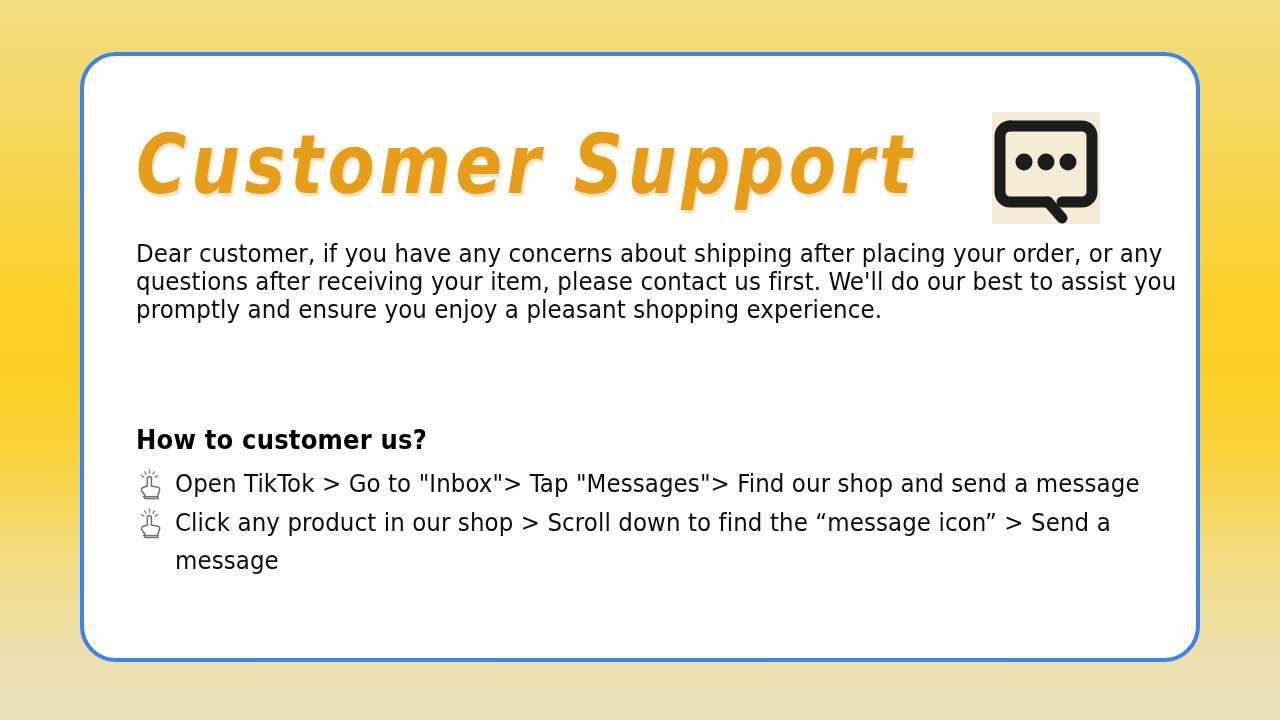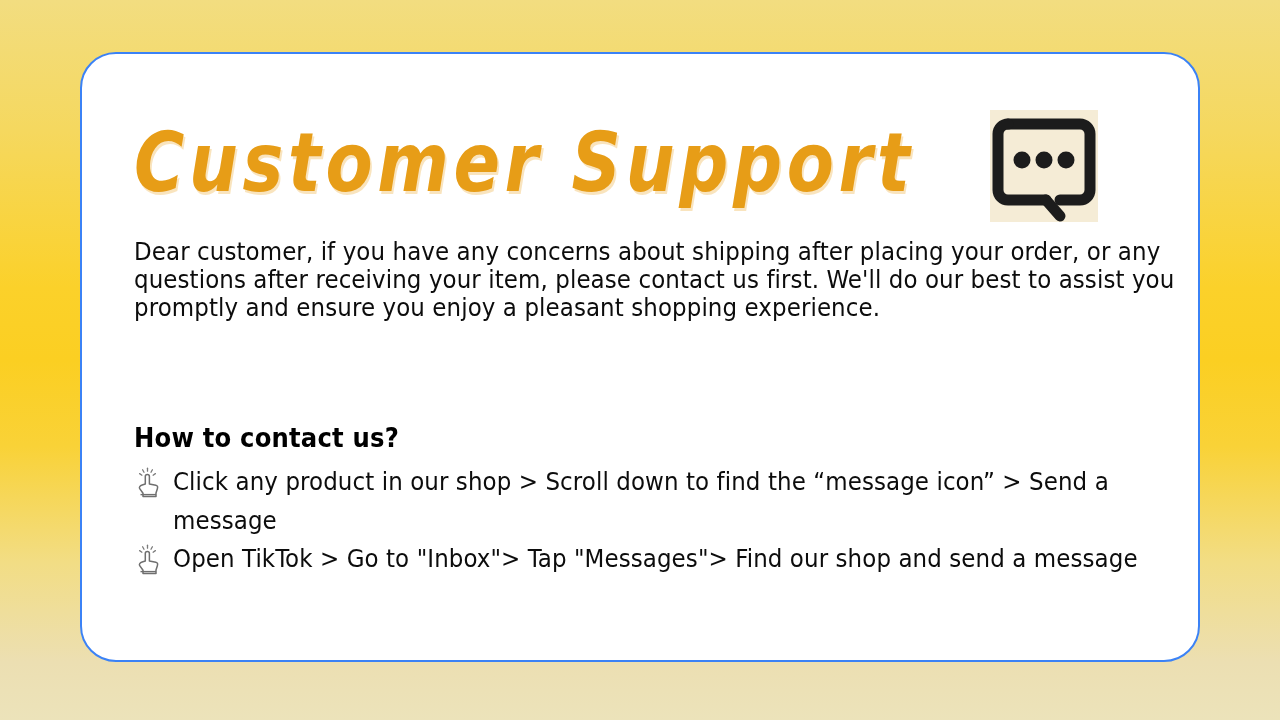--- a/index.html
+++ b/index.html
@@ -32,21 +32,21 @@
 
   
   .card {
     position: absolute;
     left: 80px;
     top: 52px;
     width: 1120px;
     height: 610px;
     box-sizing: border-box;
     background: #ffffff;
-    border: 2px solid #3b82f6;
+    border: 4px solid #3b82f6;
     border-radius: 36px;
   }
 
   
   .title-row {
     position: absolute;
     left: 52px;
     top: 50px;
     width: 1020px;
     height: 125px;
@@ -161,54 +161,54 @@
         <path d="M18 14 a10 10 0 0 0 -10 10 V80 a10 10 0 0 0 10 10 H56" fill="none" stroke="#1c1c1c" stroke-width="11" stroke-linecap="round" stroke-linejoin="round"></path>
         <path d="M56 90 L70 106" fill="none" stroke="#1c1c1c" stroke-width="11" stroke-linecap="round"></path>
         <circle cx="32" cy="50" r="8.5" fill="#1c1c1c"></circle>
         <circle cx="54" cy="50" r="8.5" fill="#1c1c1c"></circle>
         <circle cx="76" cy="50" r="8.5" fill="#1c1c1c"></circle>
       </svg>
     </div>
 
     <div class="intro-text">Dear customer, if you have any concerns about shipping after placing your order, or any questions after receiving your item, please contact us first. We'll do our best to assist you promptly and ensure you enjoy a pleasant shopping experience.</div>
 
-    <div class="contact-heading">How to contact us?</div>
+    <div class="contact-heading">How to customer us?</div>
 
     <div class="steps">
+
+      <div class="step">
+        <span class="tap-icon">
+          <svg viewBox="0 0 30 32" xmlns="http://www.w3.org/2000/svg">
+            <g stroke="#7a7a7a" stroke-width="1.3" fill="none" stroke-linecap="round">
+              <line x1="13.5" y1="1.2" x2="13.5" y2="4.2"></line>
+              <line x1="8.6" y1="2.8" x2="10.0" y2="5.3"></line>
+              <line x1="18.4" y1="2.8" x2="17.0" y2="5.3"></line>
+              <line x1="5.6" y1="6.6" x2="7.9" y2="8.2"></line>
+              <line x1="21.4" y1="6.6" x2="19.1" y2="8.2"></line>
+            </g>
+            <path d="M11.3 9.6 v7.4 l-3.1 1.0 c-2.3 0.8 -3.4 2.3 -2.5 3.6 l3.3 4.6 v3.3 h13.0 v-3.6 l1.3 -4.0 c0.6 -1.9 0.5 -3.3 -1.5 -3.7 l-6.4 -1.2 v-7.4 a2.05 2.05 0 0 0 -4.1 0 z" fill="#ffffff" stroke="#6f6f6f" stroke-width="1.5" stroke-linejoin="round"></path>
+            <line x1="6.5" y1="27.6" x2="22.0" y2="27.6" stroke="#6f6f6f" stroke-width="1.4"></line>
+          </svg>
+        </span>
+        <span>Open TikTok &gt; Go to "Inbox"&gt; Tap "Messages"&gt; Find our shop and send a message</span>
+      </div>
 
       <div class="step">
         <span class="tap-icon">
           <svg viewBox="0 0 30 32" xmlns="http://www.w3.org/2000/svg">
             <g stroke="#7a7a7a" stroke-width="1.3" fill="none" stroke-linecap="round">
               <line x1="13.5" y1="1.2" x2="13.5" y2="4.2"></line>
               <line x1="8.6" y1="2.8" x2="10.0" y2="5.3"></line>
               <line x1="18.4" y1="2.8" x2="17.0" y2="5.3"></line>
               <line x1="5.6" y1="6.6" x2="7.9" y2="8.2"></line>
               <line x1="21.4" y1="6.6" x2="19.1" y2="8.2"></line>
             </g>
             <path d="M11.3 9.6 v7.4 l-3.1 1.0 c-2.3 0.8 -3.4 2.3 -2.5 3.6 l3.3 4.6 v3.3 h13.0 v-3.6 l1.3 -4.0 c0.6 -1.9 0.5 -3.3 -1.5 -3.7 l-6.4 -1.2 v-7.4 a2.05 2.05 0 0 0 -4.1 0 z" fill="#ffffff" stroke="#6f6f6f" stroke-width="1.5" stroke-linejoin="round"></path>
             <line x1="6.5" y1="27.6" x2="22.0" y2="27.6" stroke="#6f6f6f" stroke-width="1.4"></line>
           </svg>
         </span>
         <span>Click any product in our shop &gt; Scroll down to find the “message icon” &gt; Send a message</span>
       </div>
 
-      <div class="step">
-        <span class="tap-icon">
-          <svg viewBox="0 0 30 32" xmlns="http://www.w3.org/2000/svg">
-            <g stroke="#7a7a7a" stroke-width="1.3" fill="none" stroke-linecap="round">
-              <line x1="13.5" y1="1.2" x2="13.5" y2="4.2"></line>
-              <line x1="8.6" y1="2.8" x2="10.0" y2="5.3"></line>
-              <line x1="18.4" y1="2.8" x2="17.0" y2="5.3"></line>
-              <line x1="5.6" y1="6.6" x2="7.9" y2="8.2"></line>
-              <line x1="21.4" y1="6.6" x2="19.1" y2="8.2"></line>
-            </g>
-            <path d="M11.3 9.6 v7.4 l-3.1 1.0 c-2.3 0.8 -3.4 2.3 -2.5 3.6 l3.3 4.6 v3.3 h13.0 v-3.6 l1.3 -4.0 c0.6 -1.9 0.5 -3.3 -1.5 -3.7 l-6.4 -1.2 v-7.4 a2.05 2.05 0 0 0 -4.1 0 z" fill="#ffffff" stroke="#6f6f6f" stroke-width="1.5" stroke-linejoin="round"></path>
-            <line x1="6.5" y1="27.6" x2="22.0" y2="27.6" stroke="#6f6f6f" stroke-width="1.4"></line>
-          </svg>
-        </span>
-        <span>Open TikTok &gt; Go to "Inbox"&gt; Tap "Messages"&gt; Find our shop and send a message</span>
-      </div>
-
     </div>
 
   </div>
 </div>
 
 </body></html>

